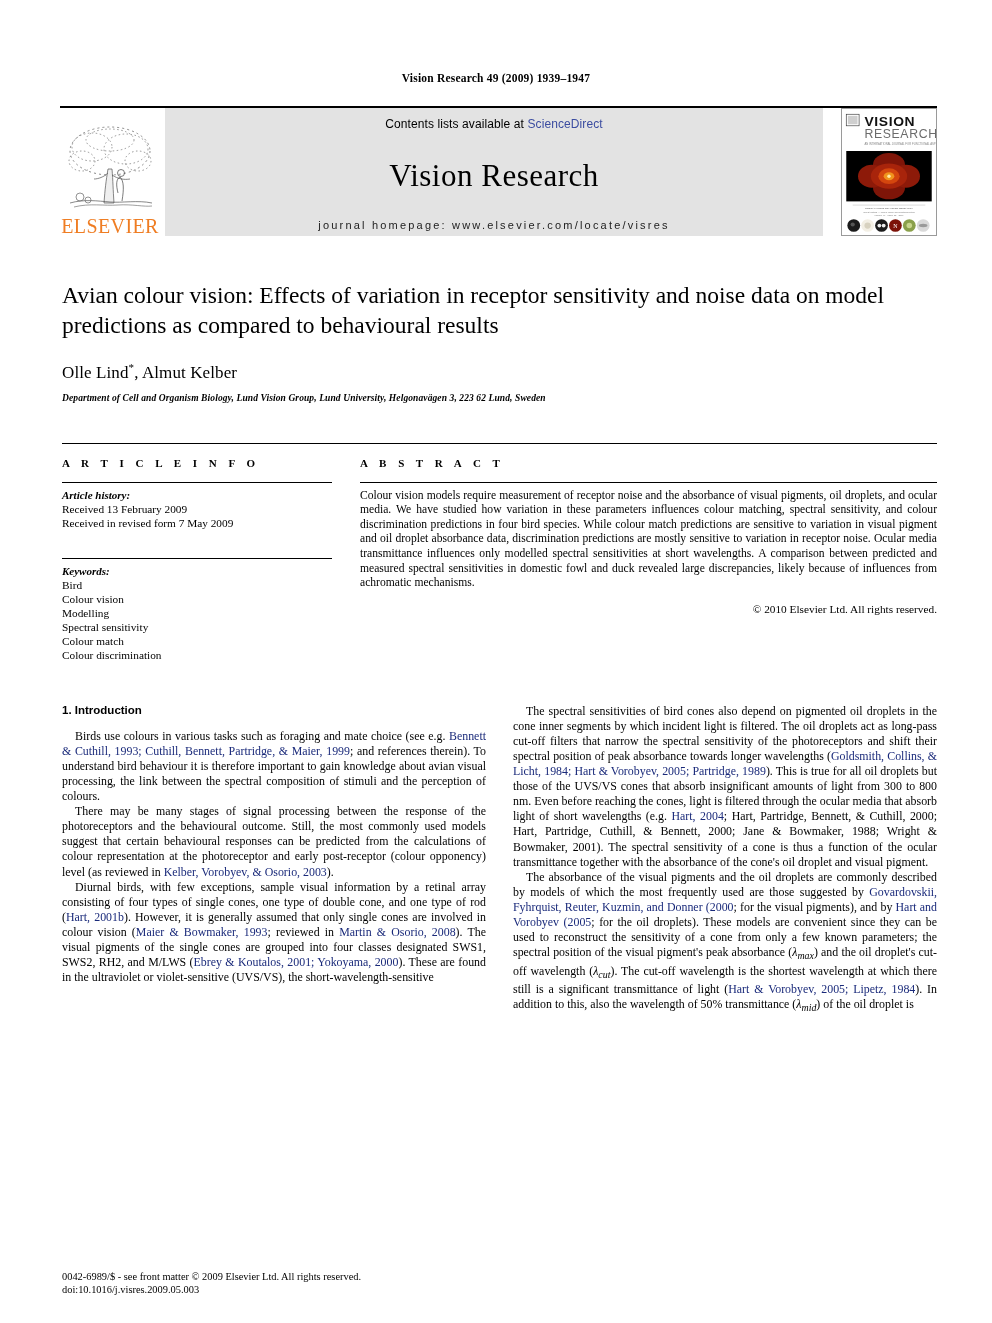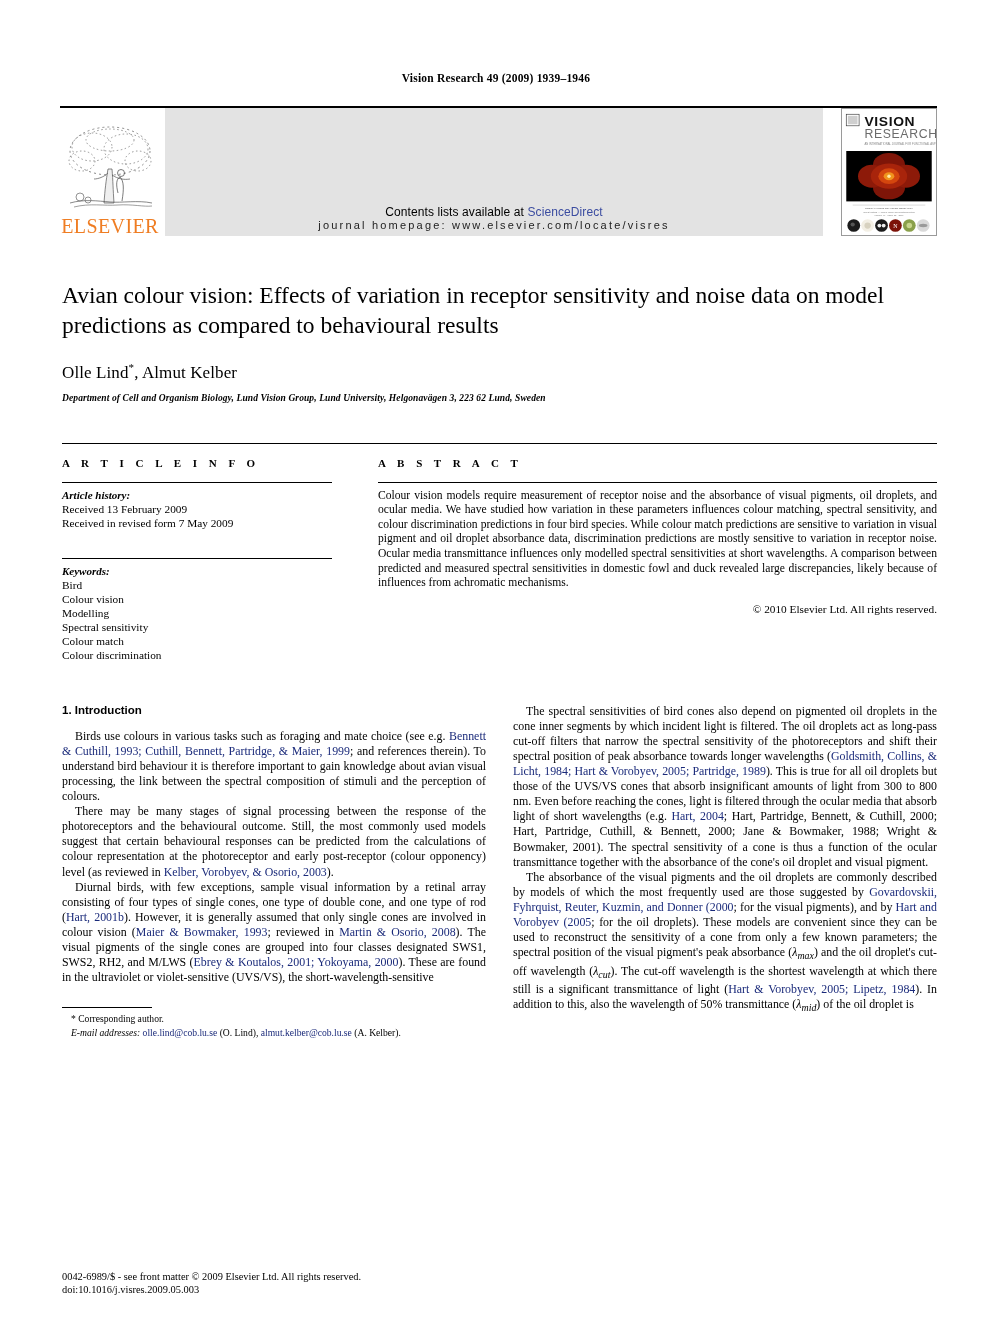--- a/index.html
+++ b/index.html
@@ -49,21 +49,21 @@
     margin-top:1px;
   }
 
   .masthead-center {
     flex:1 1 auto;
     background:#e3e3e3;
     position:relative;
     margin-left:5px;
     display:flex;
     flex-direction:column;
-    justify-content:flex-end;
+    justify-content:space-between;
     align-items:center;
     padding:9px 0 3px 0;
     box-sizing:border-box;
   }
   .contents-line {
     font-family:"Liberation Sans", sans-serif;
     font-size:12px;
     color:#000;
     letter-spacing:0.1px;
   }
@@ -117,21 +117,20 @@
     margin-top:10px;
     letter-spacing:0.1px;
   }
 
   
   .info-abstract {
     margin:40px 55px 0 62px;
     display:flex;
     border-top:1px solid #000;
     padding-top:13px;
-    gap:18px;
   }
   .col-info { flex:0 0 270px; padding-right:28px; }
   .col-abstract { flex:1 1 auto; }
 
   .sechead {
     font-family:"Liberation Serif", serif;
     font-weight:bold;
     font-size:11px;
     letter-spacing:4.5px;
     margin-bottom:13px;
@@ -203,21 +202,21 @@
     font-size:10.4px;
     line-height:13px;
     font-family:"Liberation Serif", serif;
   }
 </style>
 </head>
 <body>
 
 <div class="page">
 
-  <div class="running-head">Vision Research 49 (2009) 1939–1946</div>
+  <div class="running-head">Vision Research 49 (2009) 1939–1947</div>
 
   <div class="masthead">
     <div class="masthead-inner">
 
       <div class="elsevier-logo">
         <svg class="tree-svg" width="92" height="92" viewBox="0 0 92 92">
           <g stroke="#4a4a4a" stroke-width="0.7" fill="none">
 
             <ellipse cx="46" cy="28" rx="40" ry="24" stroke="#5a5a5a" stroke-dasharray="2 3"></ellipse>
             <ellipse cx="28" cy="24" rx="20" ry="14" stroke="#6a6a6a" stroke-dasharray="1.5 2.5"></ellipse>
@@ -240,20 +239,21 @@
             <circle cx="24" cy="77" r="3" stroke="#666"></circle>
           </g>
         </svg>
         <div class="elsevier-word">ELSEVIER</div>
       </div>
 
       <div class="masthead-center">
         <div class="contents-line">
           <span>Contents lists available at </span><a class="sciencedirect-link">ScienceDirect</a>
         </div>
+        <div class="journal-title">Vision Research</div>
         <div class="homepage-line">journal homepage: www.elsevier.com/locate/visres</div>
       </div>
 
       <div class="cover-thumb">
         <svg class="cover-inner" viewBox="0 0 88 120" preserveAspectRatio="none">
           <rect x="0" y="0" width="88" height="120" fill="#ffffff"></rect>
           <rect x="4" y="5" width="12" height="11" fill="none" stroke="#333" stroke-width="0.6"></rect>
           <rect x="5.5" y="6.5" width="9" height="8" fill="#cfcfcf"></rect>
           <text x="21" y="16" font-family="Liberation Sans, sans-serif" font-size="13" font-weight="bold" fill="#111" letter-spacing="0.6">VISION</text>
           <text x="21" y="28" font-family="Liberation Sans, sans-serif" font-size="11.5" fill="#6b6b6b" letter-spacing="0.6">RESEARCH</text>
@@ -335,28 +335,20 @@
   <div class="body-cols">
 
     <div class="bcol">
       <div class="section-title">1. Introduction</div>
       <div id="left-paras">
           <div class="para"><span>Birds use colours in various tasks such as foraging and mate choice (see e.g. </span><span class="cite">Bennett &amp; Cuthill, 1993; Cuthill, Bennett, Partridge, &amp; Maier, 1999</span><span>; and references therein). To understand bird behaviour it is therefore important to gain knowledge about avian visual processing, the link between the spectral composition of stimuli and the perception of colours.</span></div>
           <div class="para"><span>There may be many stages of signal processing between the response of the photoreceptors and the behavioural outcome. Still, the most commonly used models suggest that certain behavioural responses can be predicted from the calculations of colour representation at the photoreceptor and early post-receptor (colour opponency) level (as reviewed in </span><span class="cite">Kelber, Vorobyev, &amp; Osorio, 2003</span><span>).</span></div>
           <div class="para"><span>Diurnal birds, with few exceptions, sample visual information by a retinal array consisting of four types of single cones, one type of double cone, and one type of rod (</span><span class="cite">Hart, 2001b</span><span>). However, it is generally assumed that only single cones are involved in colour vision (</span><span class="cite">Maier &amp; Bowmaker, 1993</span><span>; reviewed in </span><span class="cite">Martin &amp; Osorio, 2008</span><span>). The visual pigments of the single cones are grouped into four classes designated SWS1, SWS2, RH2, and M/LWS (</span><span class="cite">Ebrey &amp; Koutalos, 2001; Yokoyama, 2000</span><span>). These are found in the ultraviolet or violet-sensitive (UVS/VS), the short-wavelength-sensitive</span></div>
         </div>
 
-      <div class="footnotes">
-        <div class="fn-rule"></div>
-        <div class="fn-line">* Corresponding author.</div>
-        <div class="fn-email">
-          <span class="ital">E-mail addresses:</span>
-          <a class="email-link">olle.lind@cob.lu.se</a><span> (O. Lind), </span><a class="email-link">almut.kelber@cob.lu.se</a><span> (A. Kelber).</span>
-        </div>
-      </div>
     </div>
 
     <div class="bcol">
       <div id="right-paras">
           <div class="para"><span>The spectral sensitivities of bird cones also depend on pigmented oil droplets in the cone inner segments by which incident light is filtered. The oil droplets act as long-pass cut-off filters that narrow the spectral sensitivity of the photoreceptors and shift their spectral position of peak absorbance towards longer wavelengths (</span><span class="cite">Goldsmith, Collins, &amp; Licht, 1984; Hart &amp; Vorobyev, 2005; Partridge, 1989</span><span>). This is true for all oil droplets but those of the UVS/VS cones that absorb insignificant amounts of light from 300 to 800 nm. Even before reaching the cones, light is filtered through the ocular media that absorb light of short wavelengths (e.g. </span><span class="cite">Hart, 2004</span><span>; Hart, Partridge, Bennett, &amp; Cuthill, 2000; Hart, Partridge, Cuthill, &amp; Bennett, 2000; Jane &amp; Bowmaker, 1988; Wright &amp; Bowmaker, 2001). The spectral sensitivity of a cone is thus a function of the ocular transmittance together with the absorbance of the cone's oil droplet and visual pigment.</span></div>
           <div class="para"><span>The absorbance of the visual pigments and the oil droplets are commonly described by models of which the most frequently used are those suggested by </span><span class="cite">Govardovskii, Fyhrquist, Reuter, Kuzmin, and Donner (2000</span><span>; for the visual pigments), and by </span><span class="cite">Hart and Vorobyev (2005</span><span>; for the oil droplets). These models are convenient since they can be used to reconstruct the sensitivity of a cone from only a few known parameters; the spectral position of the visual pigment's peak absorbance (</span><span class="ital">λ<sub>max</sub></span><span>) and the oil droplet's cut-off wavelength (</span><span class="ital">λ<sub>cut</sub></span><span>). The cut-off wavelength is the shortest wavelength at which there still is a significant transmittance of light (</span><span class="cite">Hart &amp; Vorobyev, 2005; Lipetz, 1984</span><span>). In addition to this, also the wavelength of 50% transmittance (</span><span class="ital">λ<sub>mid</sub></span><span>) of the oil droplet is</span></div>
         </div>
     </div>
 
   </div>

